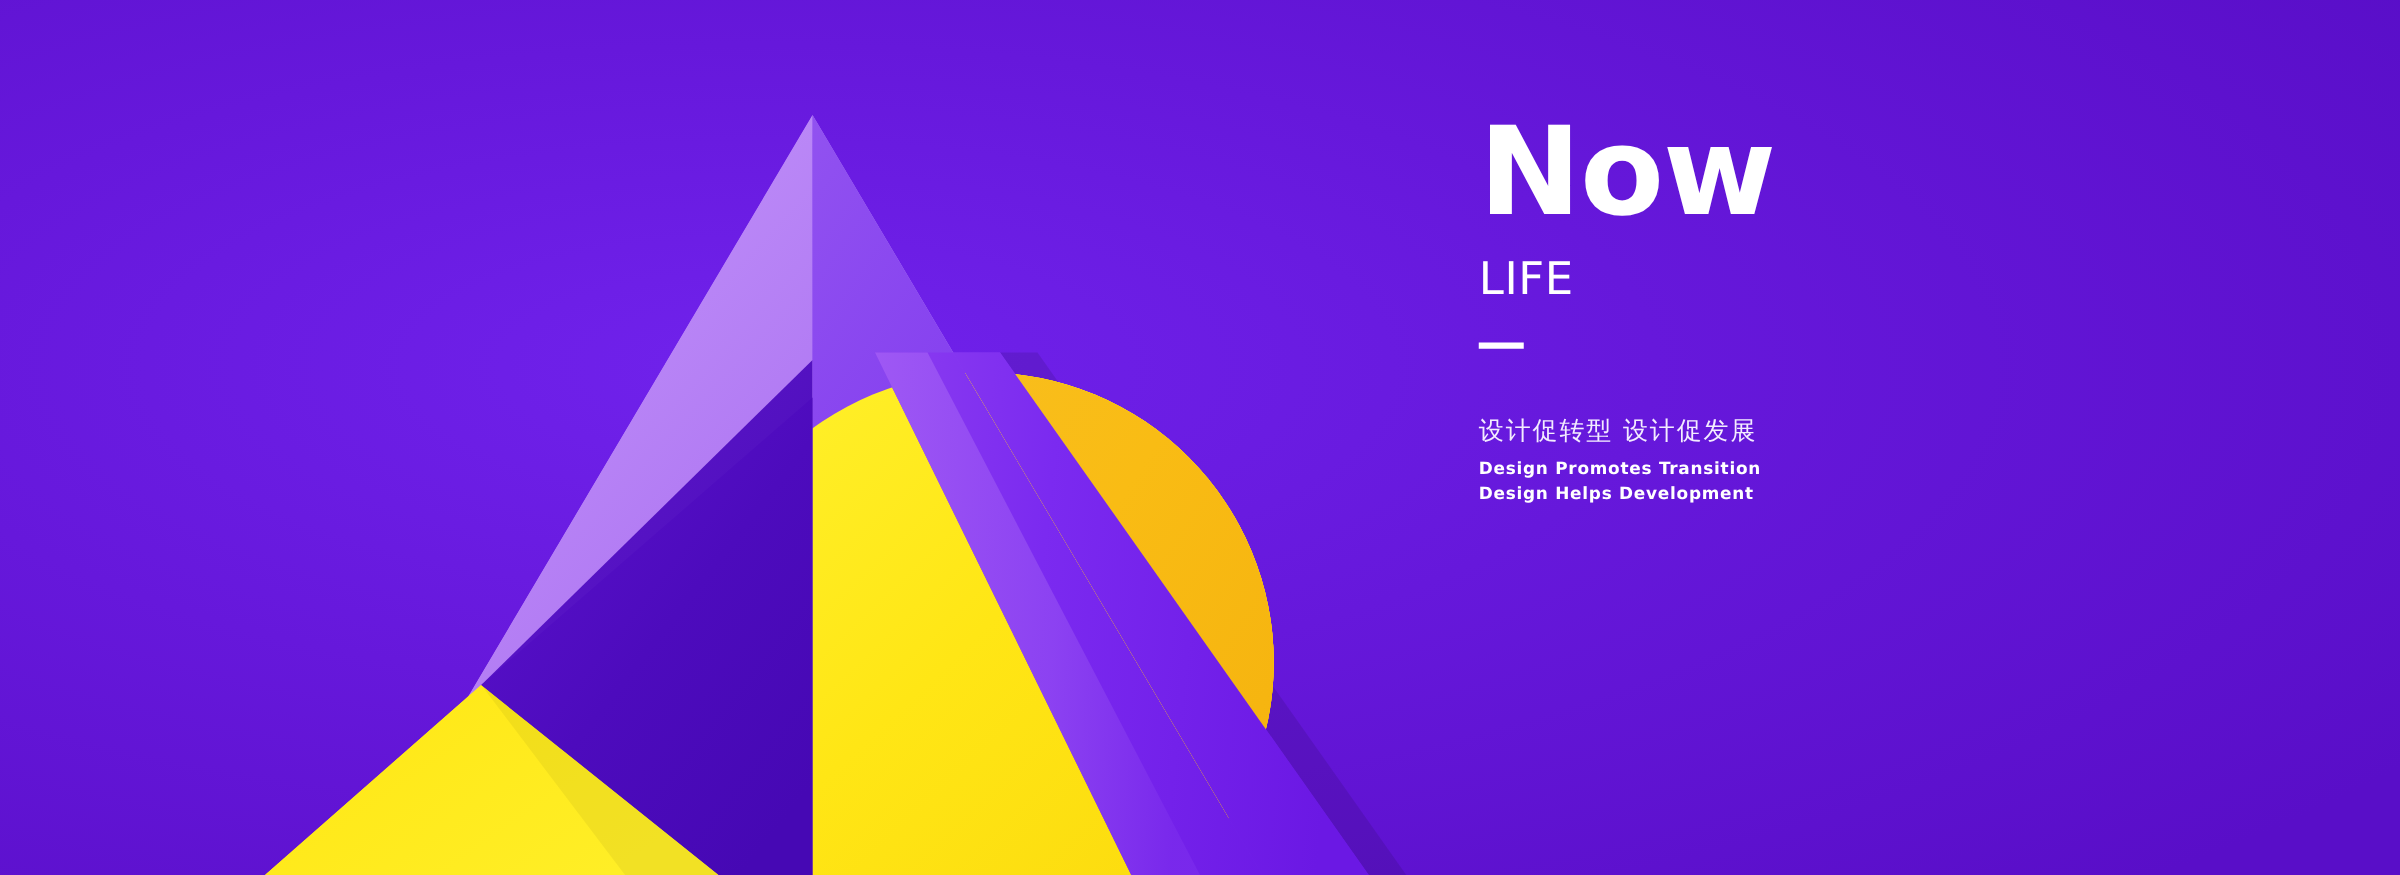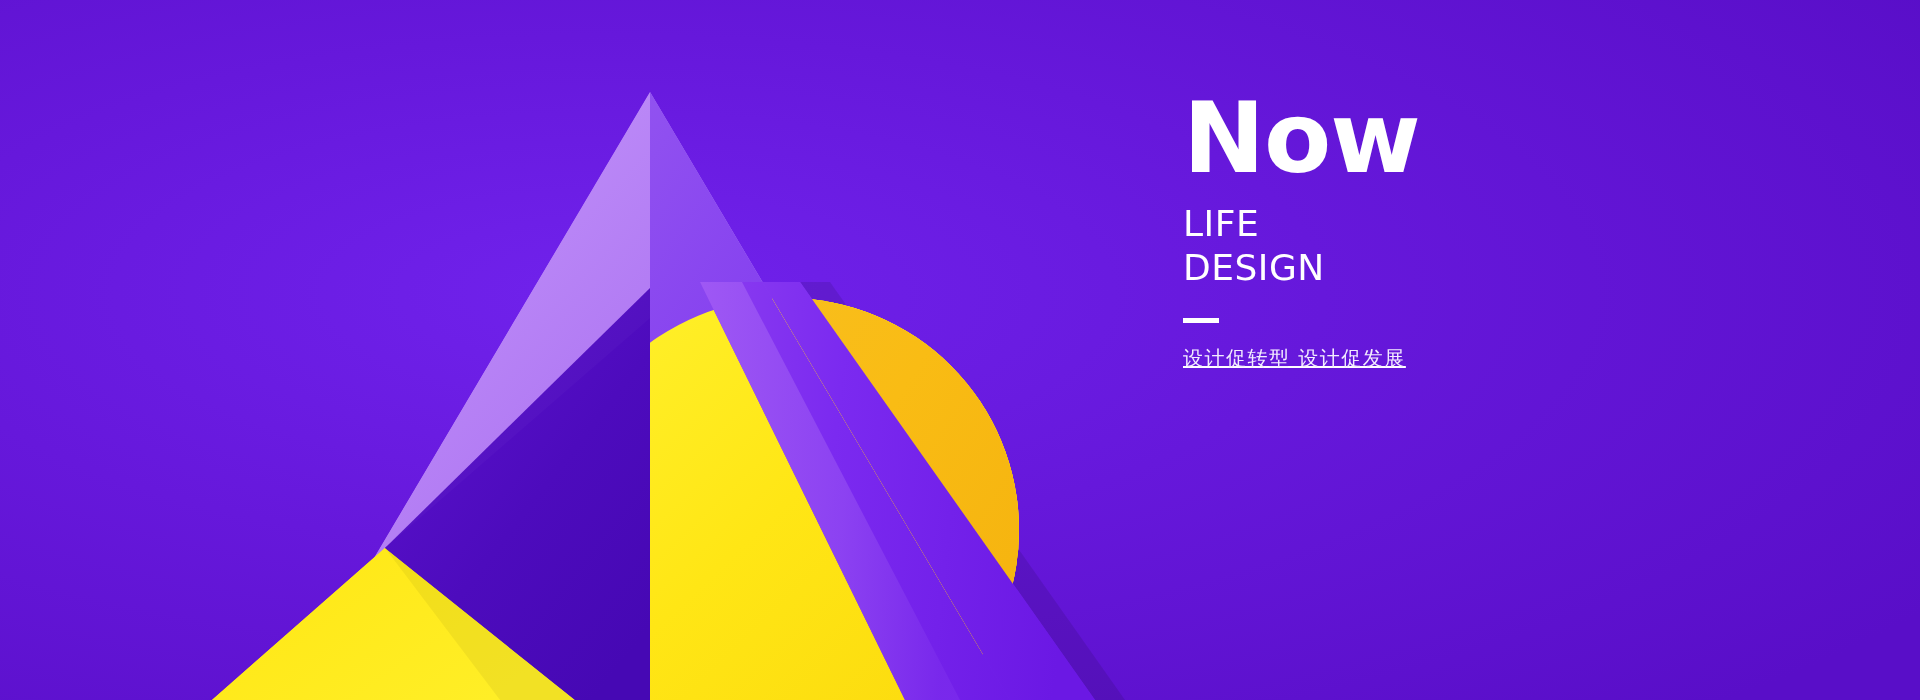--- a/index.html
+++ b/index.html
@@ -52,22 +52,21 @@
   #headline-stack {
     margin-top: 22px;
   }
   #rule {
     width: 36px;
     height: 5px;
     background: #ffffff;
     margin-top: 28px;
   }
   #sub-block {
-    margin-top: 22px;
-    text-decoration: underline;
+    margin-top: 52px;
   }
   #cn-tagline {
     font-size: 20px;
     font-weight: 400;
     letter-spacing: 1.5px;
     color: #f3ecff;
     margin: 0;
     font-family: "DejaVu Sans", "Liberation Sans", sans-serif;
   }
   .en-line {
@@ -273,23 +272,26 @@
 
     <polygon points="650,92 650,130 398,700 290,700" fill="url(#triLightGrad)" opacity="0"></polygon>
   </svg>
 
   <div id="text-block">
 
     <div class="word-now">Now</div>
 
     <div id="headline-stack">
       <div class="headline">LIFE</div>
-      <div class="headline">DESIGN</div>
     </div>
 
     <div id="rule"></div>
 
     <div id="sub-block">
       <div id="cn-tagline">设计促转型  设计促发展</div>
+      <div id="en-lines">
+        <div class="en-line">Design Promotes Transition</div>
+        <div class="en-line">Design Helps Development</div>
+      </div>
     </div>
 
   </div>
 </div>
 
 </body></html>

